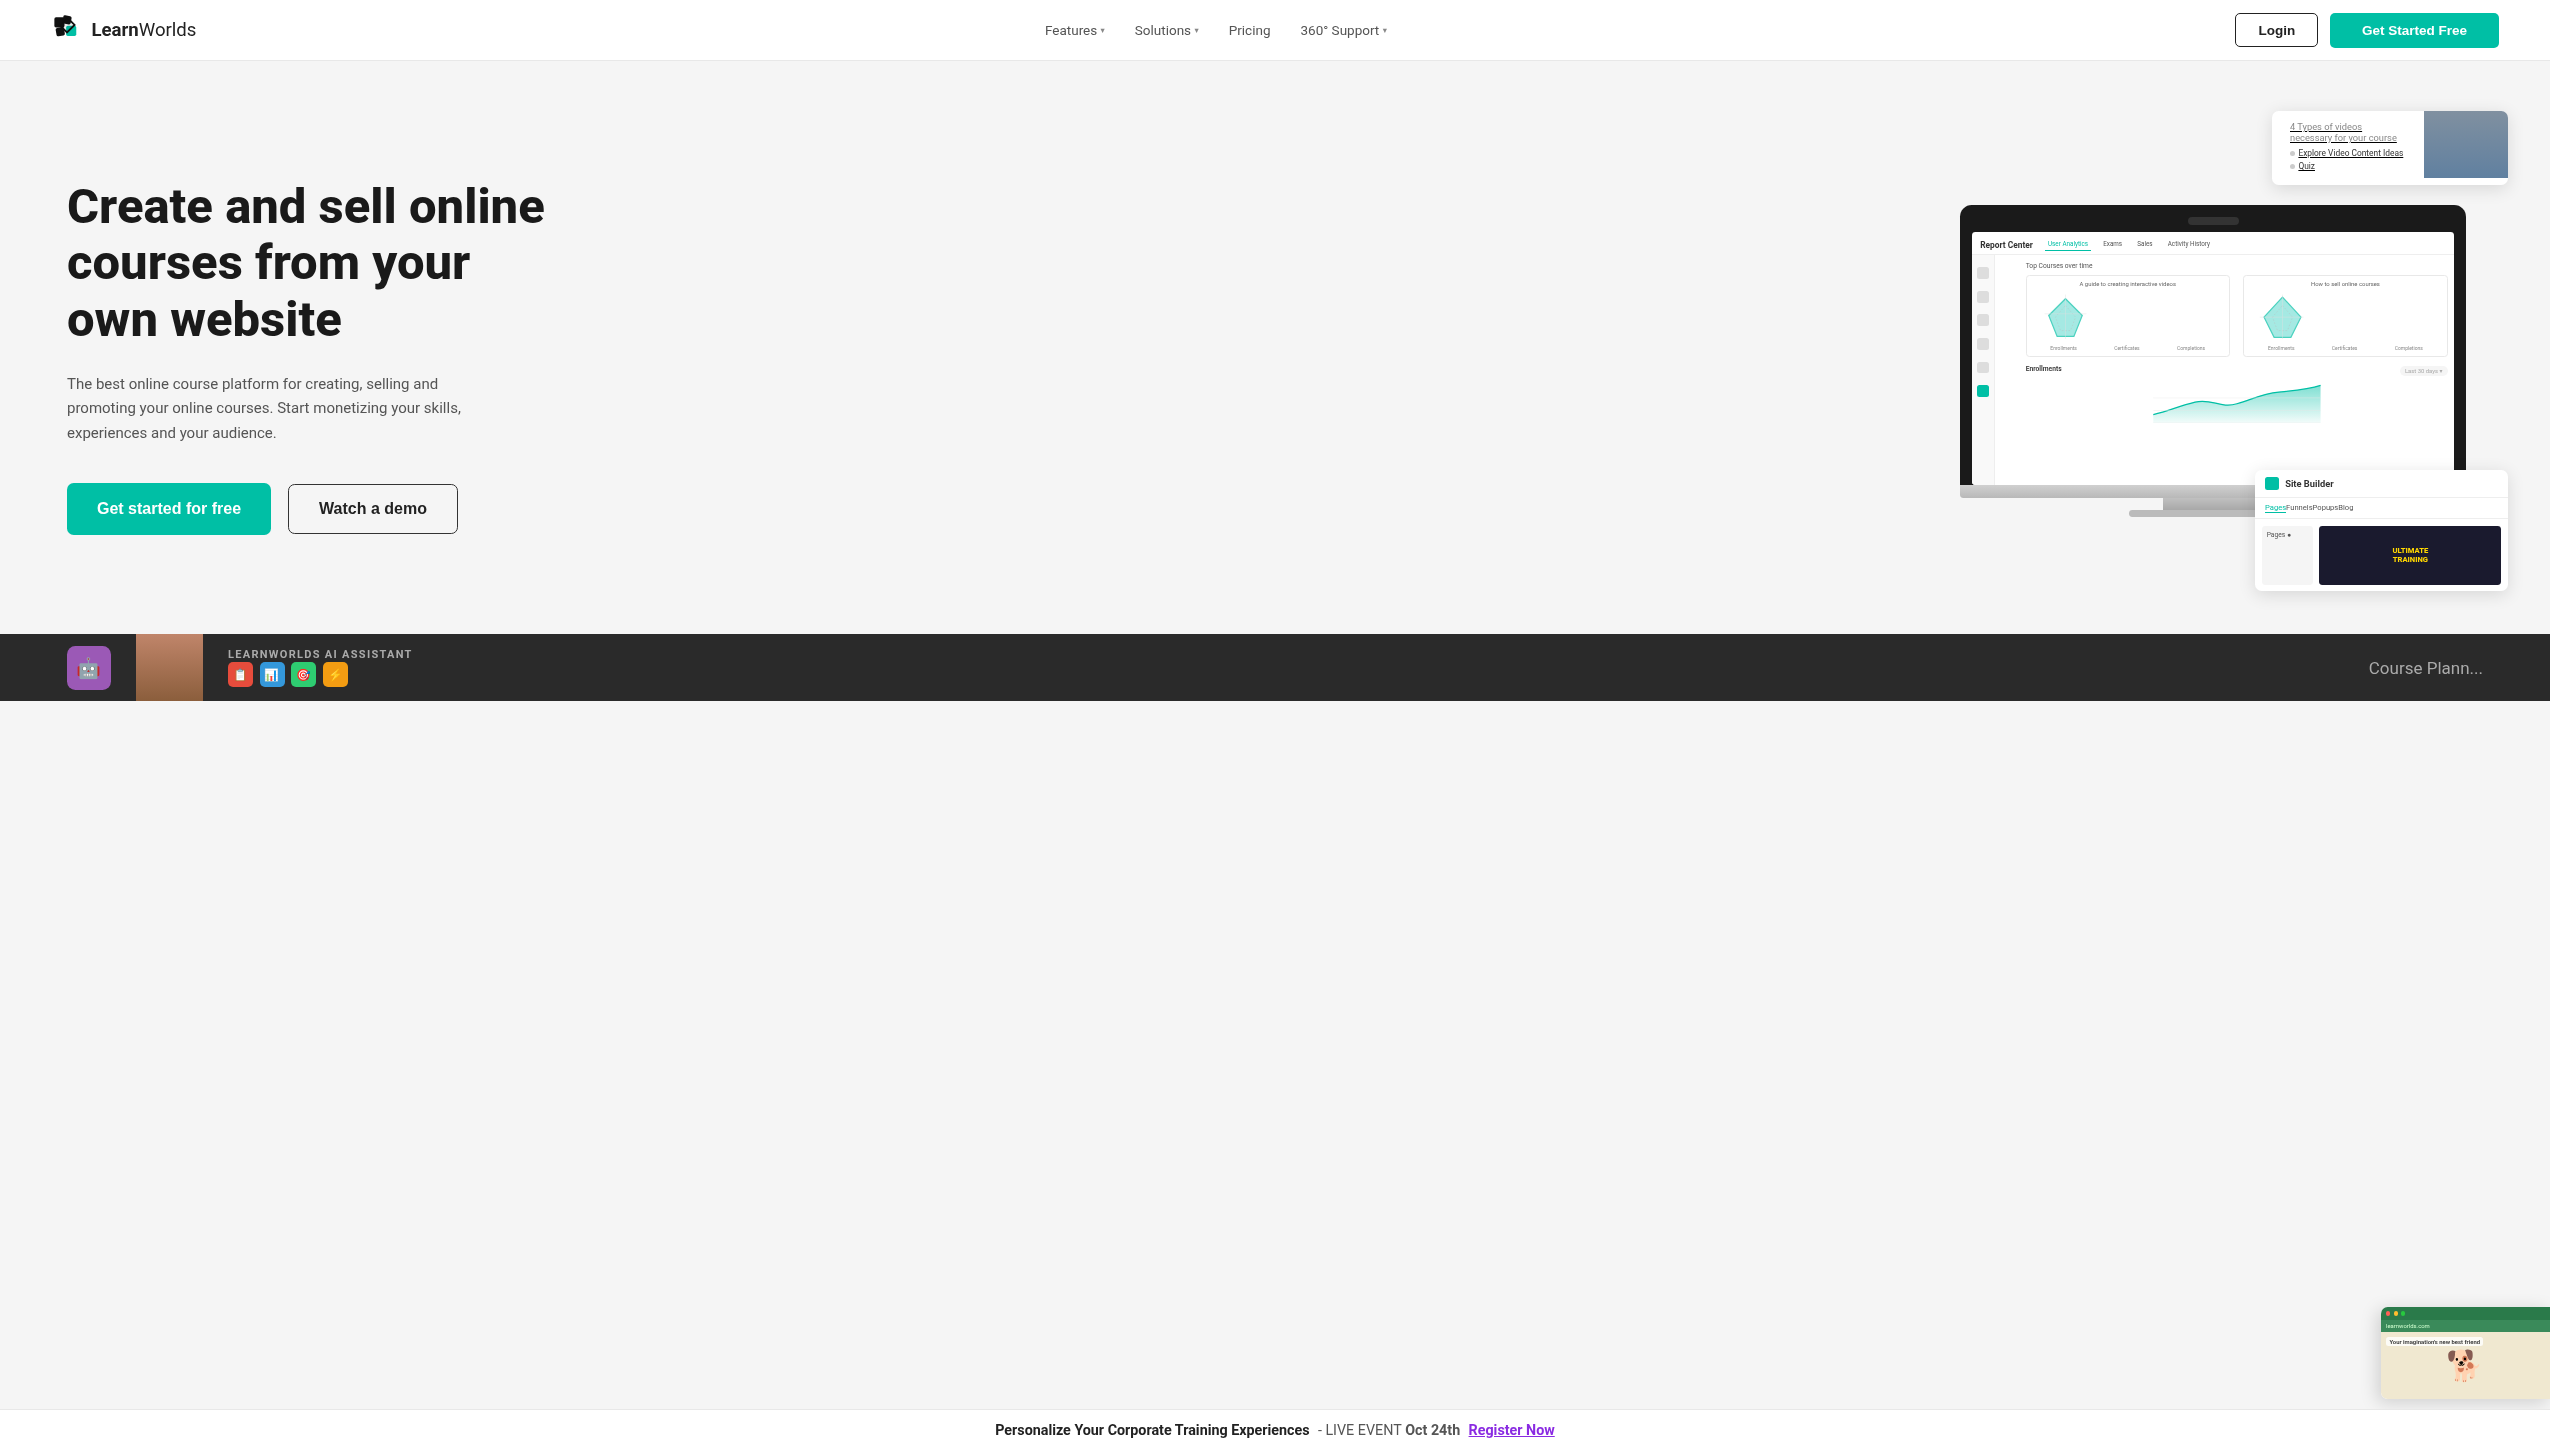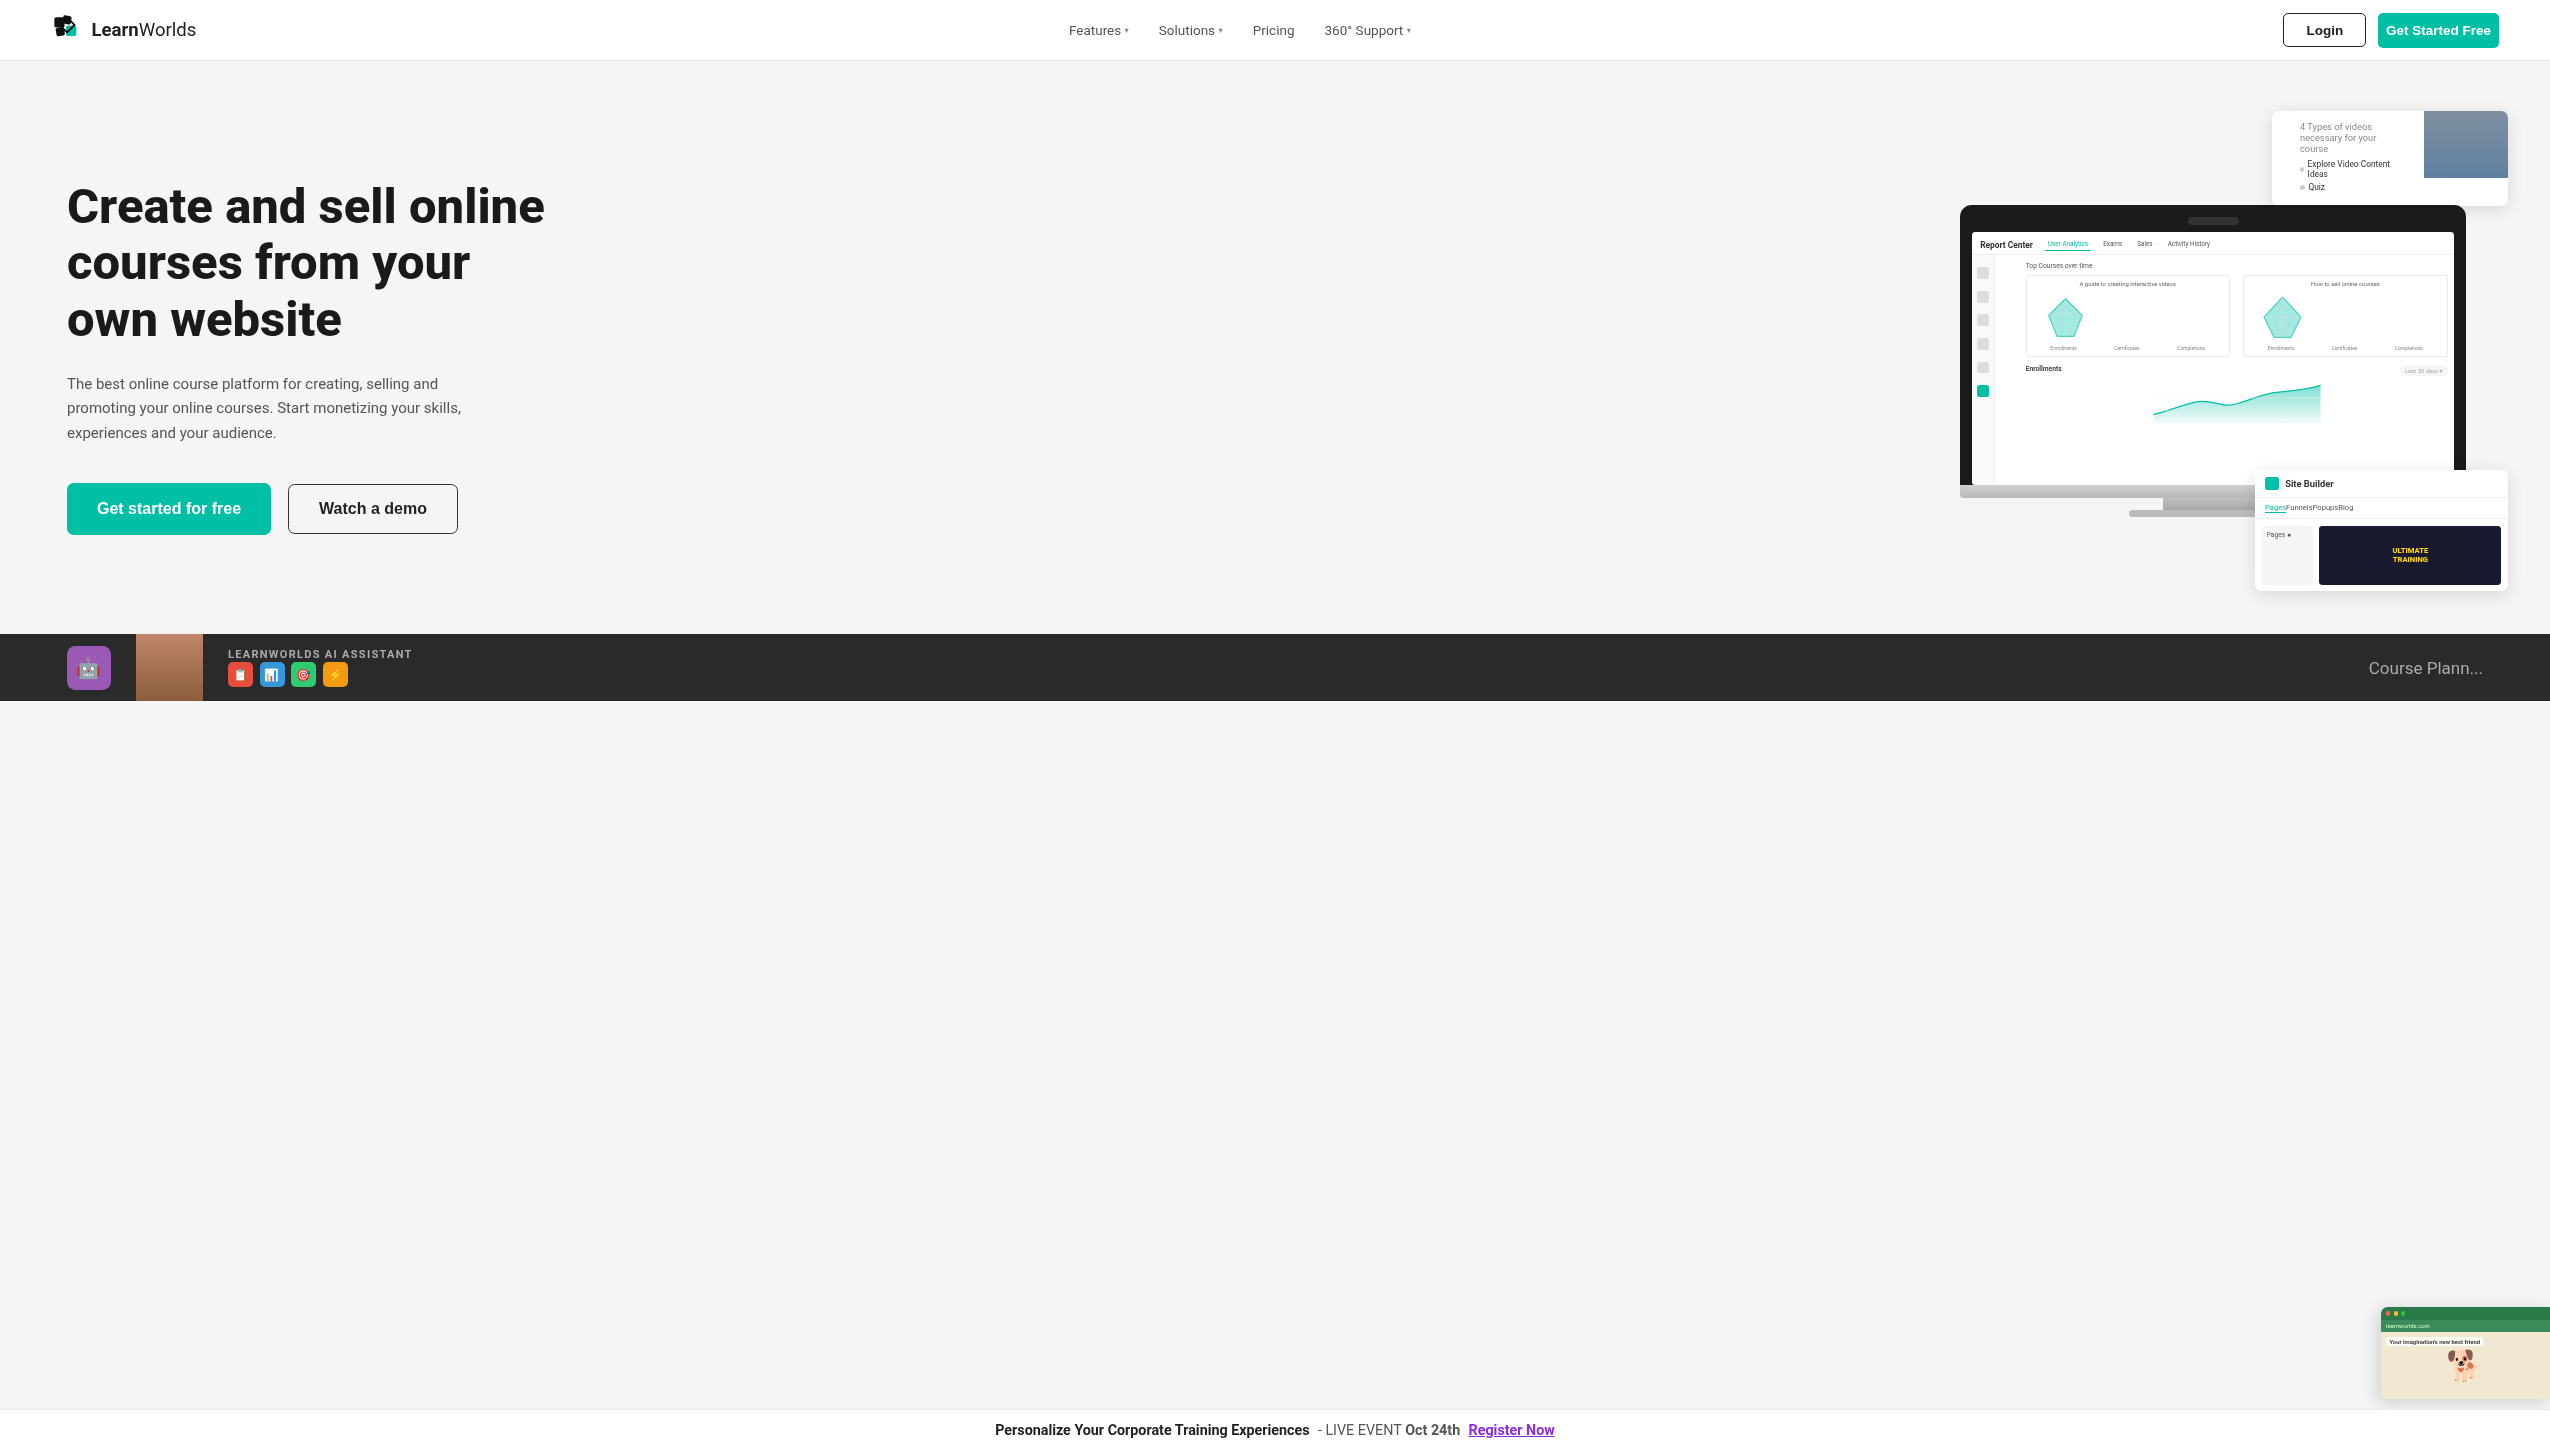--- a/index.html
+++ b/index.html
@@ -66,21 +66,21 @@
       font-size: 13.5px;
       font-weight: 600;
       color: #222;
       border-radius: 5px;
       cursor: pointer;
     }
     .btn-get-started-nav {
       background: #00bfa5;
       color: #fff;
       border: none;
-      padding: 10px 8px;
+      padding: 10px 32px;
       font-size: 13.5px;
       font-weight: 600;
       border-radius: 5px;
       cursor: pointer;
     }
 
     
     .hero {
       background: #f5f5f5;
       display: flex;
@@ -287,22 +287,23 @@
       background: #fff;
       border-radius: 6.7px;
       box-shadow: 0 3.4px 17px rgba(0,0,0,0.12);
       overflow: hidden;
     }
     .fc-top-inner {
       display: flex;
       align-items: stretch;
     }
     .fc-top-text-col {
-      padding: 10px 28px;
+      padding: 10px 18px;
       flex: 1;
+      text-decoration: underline;
     }
     .fc-top-title {
       font-size: 9.3px;
       color: #888;
       margin-bottom: 5px;
     }
     .fc-top-item {
       font-size: 8.4px;
       color: #333;
       margin-bottom: 3.4px;

